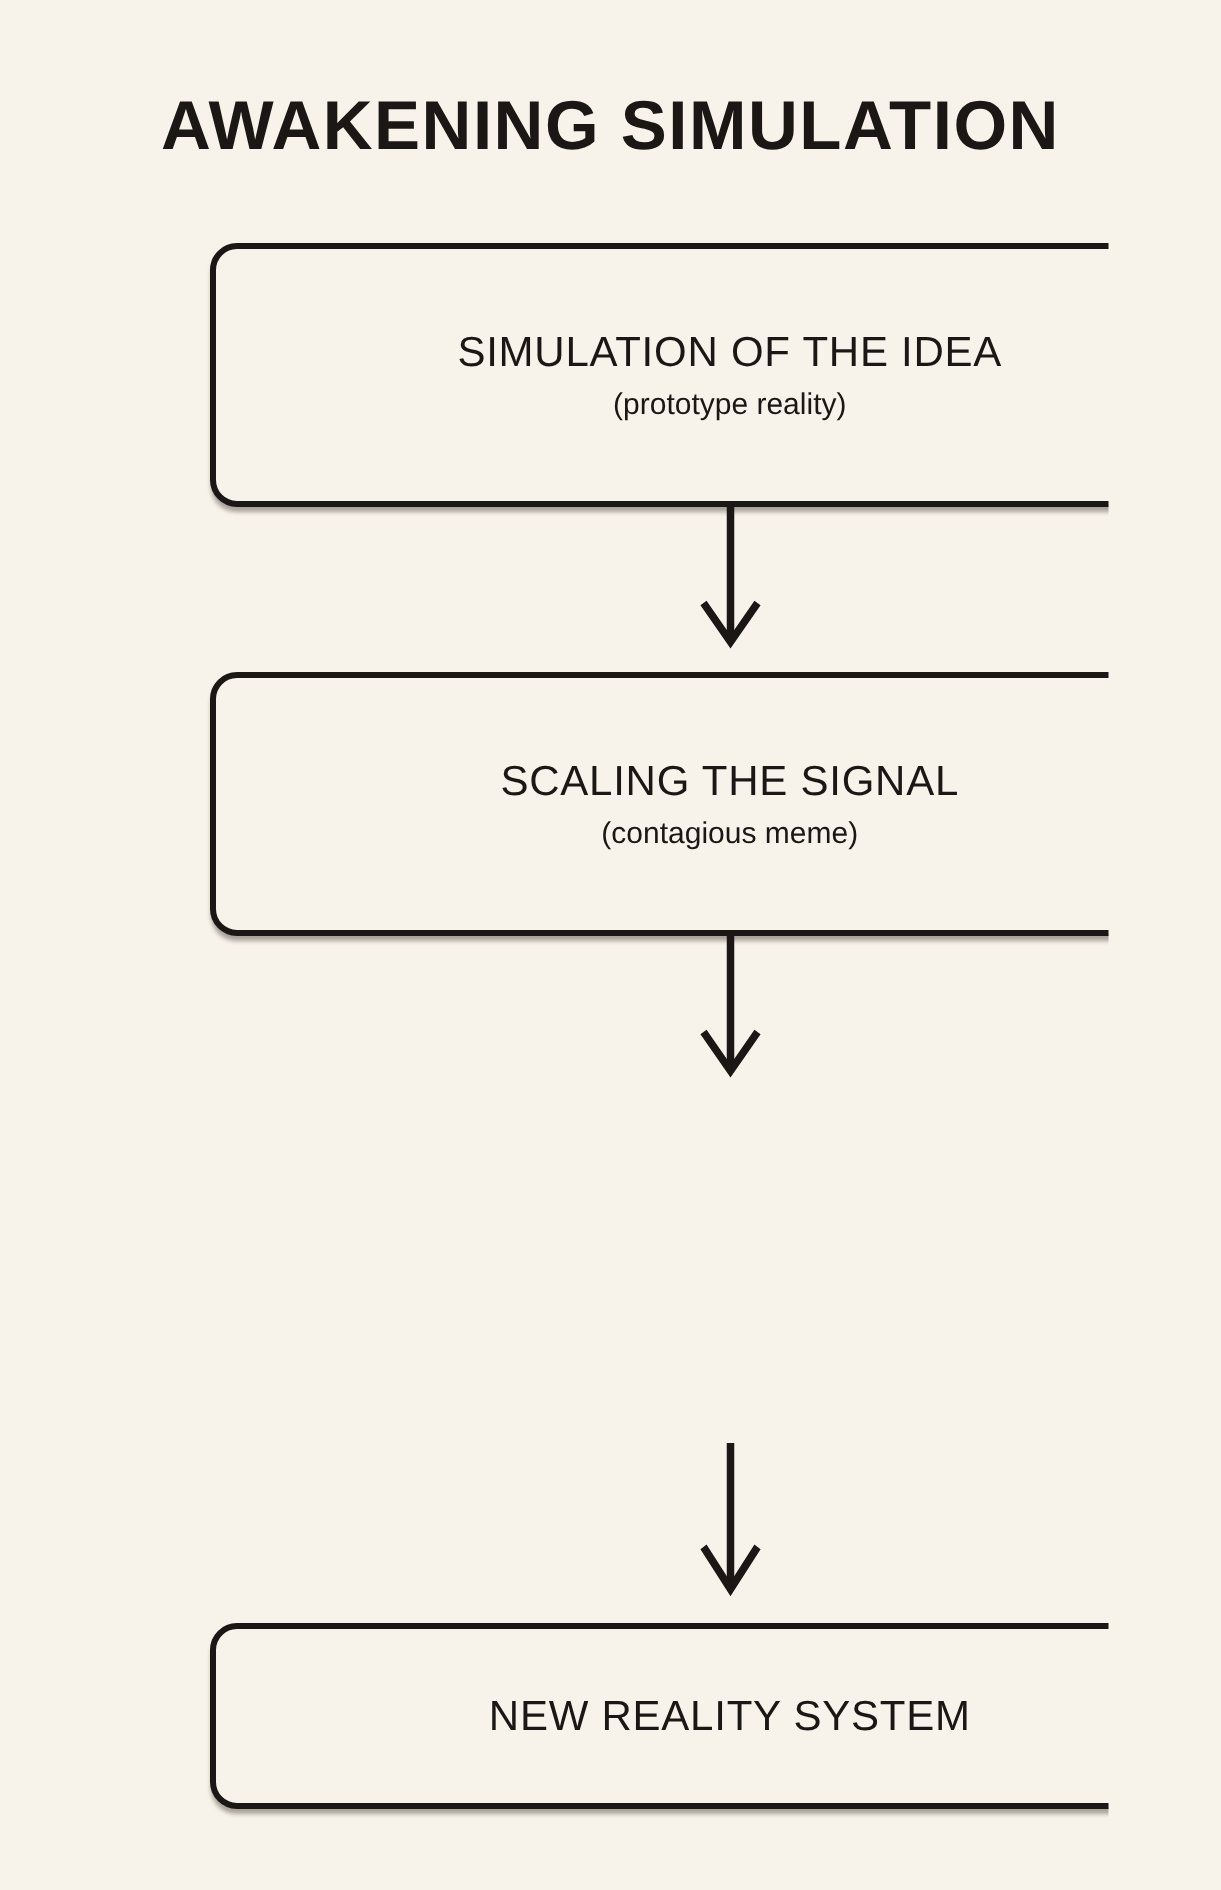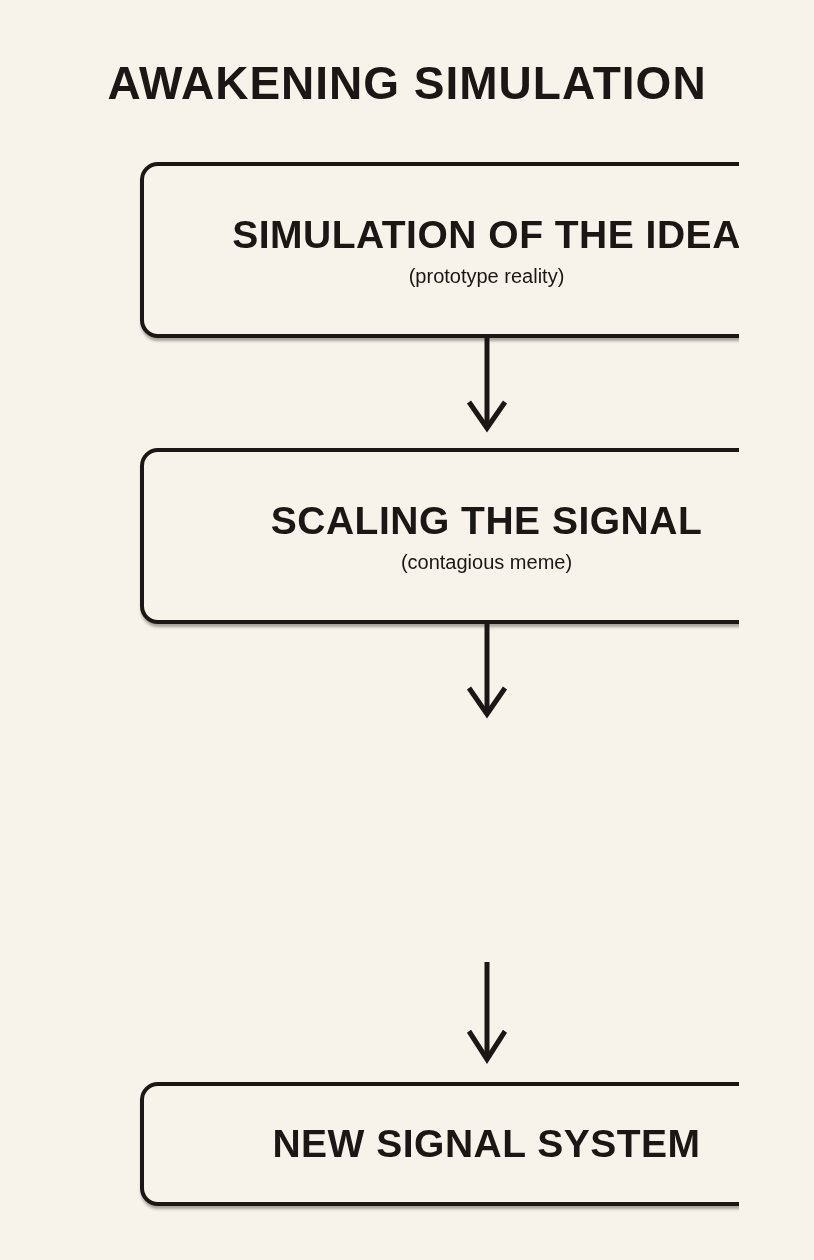--- a/index.html
+++ b/index.html
@@ -45,22 +45,22 @@
     justify-content: center;
     text-align: center;
     gap: 8px;
   }
   .node-1 { top: 148px; height: 176px; }
   .node-2 { top: 434px; height: 176px; }
   .node-3 { top: 720px; height: 228px; }
   .node-4 { top: 1068px; height: 124px; }
 
   .node-title {
-    font-size: 39px;
-    font-weight: 700;
+    font-size: 28px;
+    font-weight: 400;
     letter-spacing: 0.5px;
     line-height: 1.15;
   }
   .node-3 .node-title { max-width: 520px; }
 
   .node-subtitle {
     font-size: 20px;
     font-weight: 400;
     line-height: 1.1;
   }
@@ -114,16 +114,16 @@
 
 
   <div class="arrow arrow-3">
     <svg viewBox="0 0 44 98" preserveAspectRatio="none" aria-hidden="true">
       <path d="M22 0 V 88"></path>
       <path d="M4 64 L22 90 L40 64"></path>
     </svg>
   </div>
 
   <div class="node node-4">
-    <div class="node-title">NEW SIGNAL SYSTEM</div>
+    <div class="node-title">NEW REALITY SYSTEM</div>
   </div>
 
 </div>
 
 </body></html>

